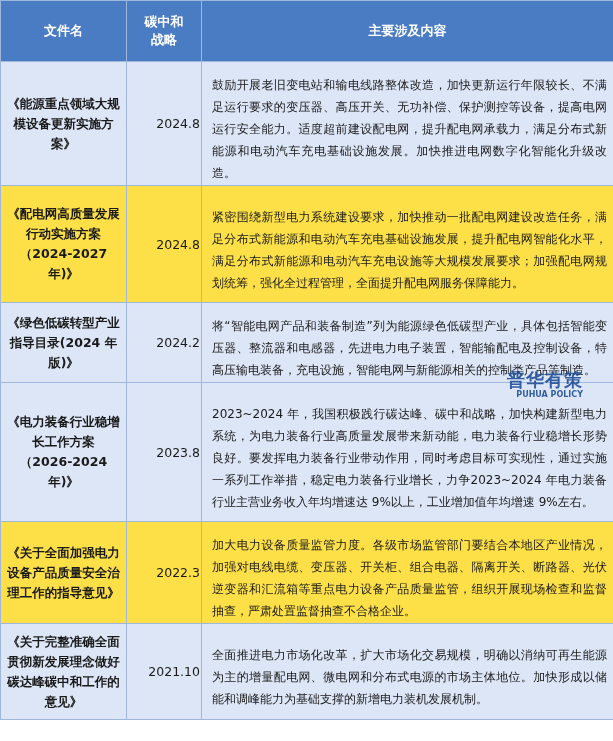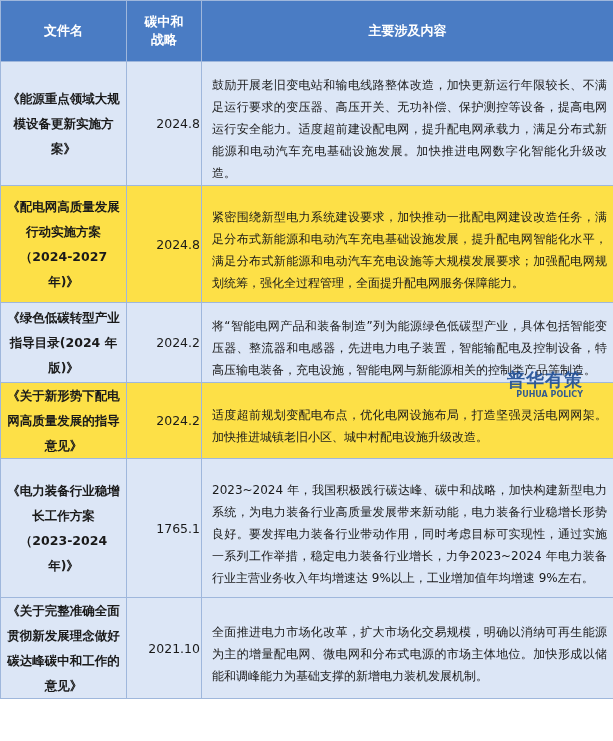--- a/index.html
+++ b/index.html
@@ -7,21 +7,21 @@
            font-family: "DejaVu Sans", "Liberation Sans", sans-serif; }
     table { border-collapse: collapse; width: 613px; table-layout: fixed; }
     col.c1 { width: 126px; }
     col.c2 { width: 75px; }
     col.c3 { width: 412px; }
     th { background: #4a7cc4; color: #ffffff; font-weight: bold; font-size: 13px;
          height: 25px; padding: 12px; border: 1px solid #9fb7dc; }
     td { border: 1px solid #9fb7dc; color: #1a1a1a; font-size: 12px; vertical-align: middle; }
     tr.shade td { background: #dce6f6; }
     tr.plain td { background: #fde047; }
-    td.name { font-weight: bold; text-align: center; line-height: 25px; padding: 0 6px; font-size: 12.5px; }
+    td.name { font-weight: bold; text-align: center; line-height: 20px; padding: 0 6px; font-size: 12.5px; }
     td.date { text-align: right; font-size: 12.5px; }
     td.content { line-height: 22px; padding: 12px 6px 1px 10px; font-size: 12px; text-align: justify; }
     .watermark { position: absolute; left: 507px; top: 370px; text-align: center; pointer-events: none; }
     .wm-cn { font-size: 18px; font-weight: bold; color: #1f4e96; letter-spacing: 1px; line-height: 20px; opacity: 0.9; }
     .wm-en { font-size: 8px; font-weight: bold; color: #1f4e96; line-height: 10px; opacity: 0.9; text-align: right; }
   </style>
 </head>
 <body>
 
 <table>
@@ -46,29 +46,29 @@
     <tr class="plain" style="height:117px">
       <td class="name">《配电网高质量发展行动实施方案（2024-2027年)》</td>
       <td class="date">2024.8</td>
       <td class="content">紧密围绕新型电力系统建设要求，加快推动一批配电网建设改造任务，满足分布式新能源和电动汽车充电基础设施发展，提升配电网智能化水平，满足分布式新能源和电动汽车充电设施等大规模发展要求；加强配电网规划统筹，强化全过程管理，全面提升配电网服务保障能力。</td>
     </tr>
     <tr class="shade" style="height:80px">
       <td class="name">《绿色低碳转型产业指导目录(2024 年版)》</td>
       <td class="date">2024.2</td>
       <td class="content">将“智能电网产品和装备制造”列为能源绿色低碳型产业，具体包括智能变压器、整流器和电感器，先进电力电子装置，智能输配电及控制设备，特高压输电装备，充电设施，智能电网与新能源相关的控制类产品等制造。</td>
     </tr>
-    <tr class="plain" style="height:70px">
-      <td class="name">《关于新形势下配电网高质量发展的指导意见》</td>
-      <td class="date">2024.2</td>
-      <td class="content">适度超前规划变配电布点，优化电网设施布局，打造坚强灵活电网网架。加快推进城镇老旧小区、城中村配电设施升级改造。</td>
+    <tr class="shade" style="height:139px">
+      <td class="name">《电力装备行业稳增长工作方案（2026-2024年)》</td>
+      <td class="date">2023.8</td>
+      <td class="content">2023~2024 年，我国积极践行碳达峰、碳中和战略，加快构建新型电力系统，为电力装备行业高质量发展带来新动能，电力装备行业稳增长形势良好。要发挥电力装备行业带动作用，同时考虑目标可实现性，通过实施一系列工作举措，稳定电力装备行业增长，力争2023~2024 年电力装备行业主营业务收入年均增速达 9%以上，工业增加值年均增速 9%左右。</td>
     </tr>
-    <tr class="shade" style="height:139px">
-      <td class="name">《电力装备行业稳增长工作方案（2023-2024年)》</td>
-      <td class="date">1765.1</td>
-      <td class="content">2023~2024 年，我国积极践行碳达峰、碳中和战略，加快构建新型电力系统，为电力装备行业高质量发展带来新动能，电力装备行业稳增长形势良好。要发挥电力装备行业带动作用，同时考虑目标可实现性，通过实施一系列工作举措，稳定电力装备行业增长，力争2023~2024 年电力装备行业主营业务收入年均增速达 9%以上，工业增加值年均增速 9%左右。</td>
+    <tr class="plain" style="height:91px">
+      <td class="name">《关于全面加强电力设备产品质量安全治理工作的指导意见》</td>
+      <td class="date">2022.3</td>
+      <td class="content">加大电力设备质量监管力度。各级市场监管部门要结合本地区产业情况，加强对电线电缆、变压器、开关柜、组合电器、隔离开关、断路器、光伏逆变器和汇流箱等重点电力设备产品质量监管，组织开展现场检查和监督抽查，严肃处置监督抽查不合格企业。</td>
     </tr>
     <tr class="shade" style="height:96px">
       <td class="name">《关于完整准确全面贯彻新发展理念做好碳达峰碳中和工作的意见》</td>
       <td class="date">2021.10</td>
       <td class="content">全面推进电力市场化改革，扩大市场化交易规模，明确以消纳可再生能源为主的增量配电网、微电网和分布式电源的市场主体地位。加快形成以储能和调峰能力为基础支撑的新增电力装机发展机制。</td>
     </tr>
   </tbody>
 </table>
 
 <div class="watermark">

